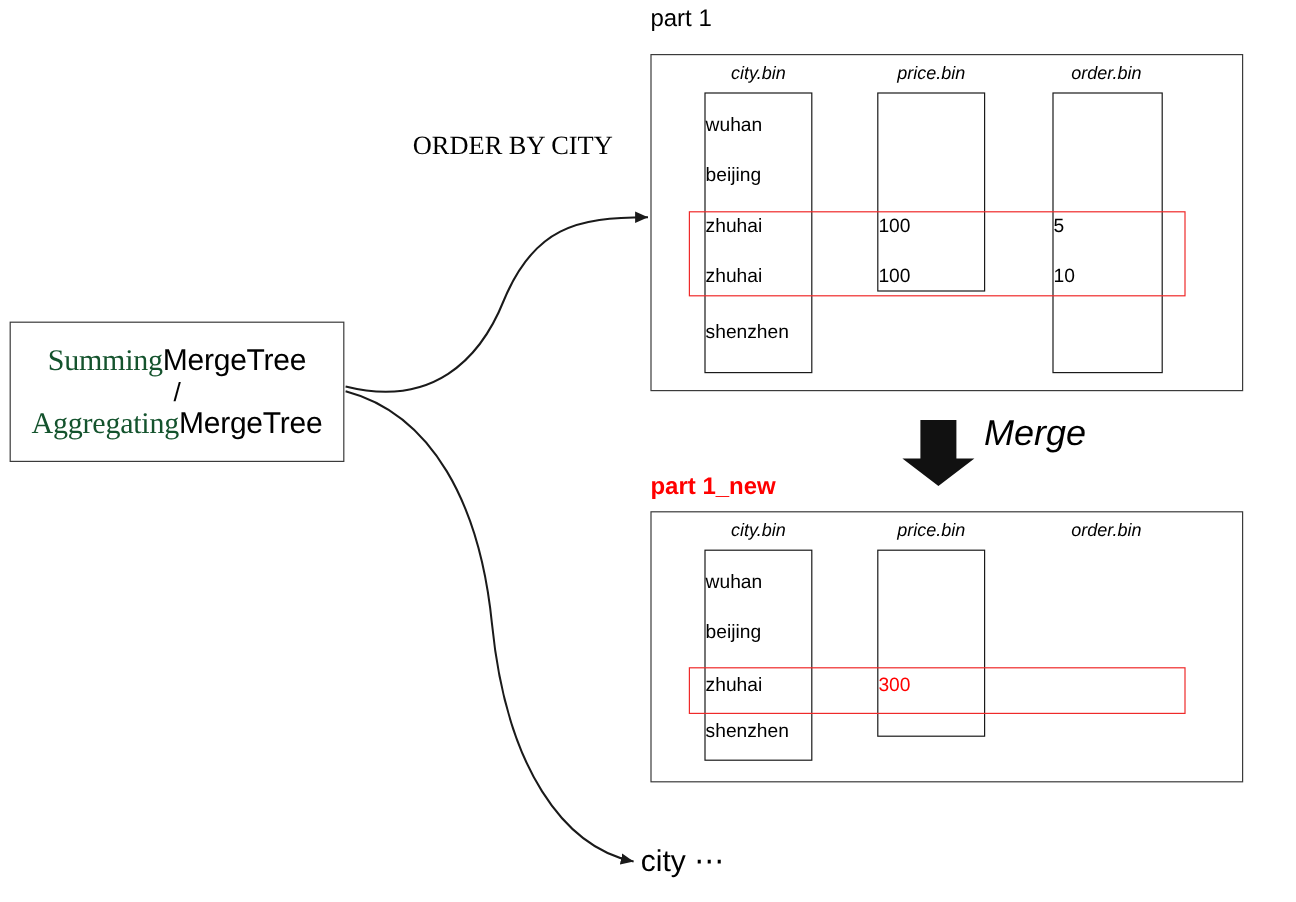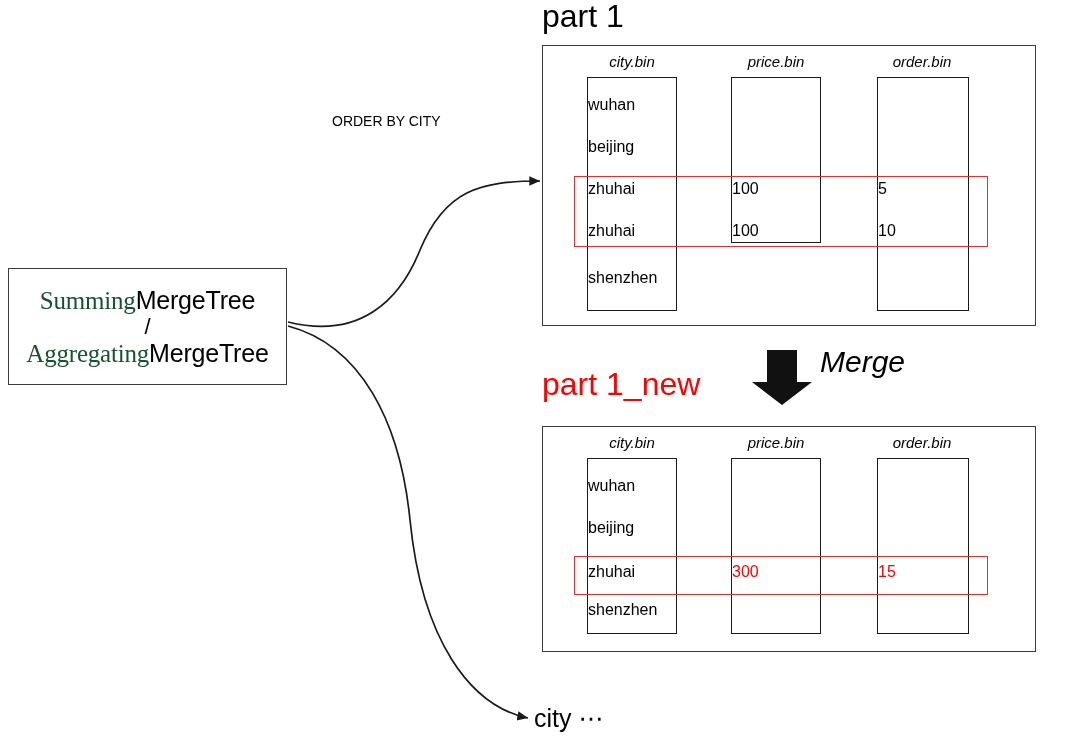--- a/index.html
+++ b/index.html
@@ -42,33 +42,34 @@
   }
   .source-line.slash {
     font-size: 22px;
     line-height: 22px;
   }
   .kw-red { color: #14532d; font-family: Liberation Serif, serif; }
 
   
   .part-label {
     position: absolute;
-    font-size: 32px;
+    font-size: 20px;
     line-height: 28px;
     white-space: nowrap;
   }
   .part-label.red { color: #ff0000; }
 
   .order-by-label {
     position: absolute;
-    left: 332px;
+    left: 344px;
     top: 108px;
-    font-size: 14px;
+    font-size: 22px;
     line-height: 26px;
     white-space: nowrap;
+    font-family: Liberation Serif, serif;
   }
 
   .merge-label {
     position: absolute;
     left: 820px;
     top: 348px;
     font-size: 30px;
     line-height: 28px;
     white-space: nowrap;
     font-style: italic;
@@ -198,45 +199,39 @@
       <div class="cell" style="top:17px;"></div>
       <div class="cell" style="top:59px;"></div>
       <div class="cell" style="top:101px;">5</div>
       <div class="cell" style="top:143px;">10</div>
       <div class="cell" style="top:190px;"></div>
     </div>
 
     <div class="hl-rect" style="left:31px; top:130px; width:414px; height:71px;"></div>
   </div>
 
-  <div class="part-label red" style="left:542px; top:370px;">part 1_new</div>
+  <div class="part-label red" style="left:542px; top:392px;font-weight:bold;">part 1_new</div>
 
   <div class="part-box" style="left:542px; top:426px; width:494px; height:226px;">
 
     <div class="col-head" style="left:44px; top:7px; width:90px;">city.bin</div>
     <div class="col-head" style="left:188px; top:7px; width:90px;">price.bin</div>
     <div class="col-head" style="left:333px; top:7px; width:92px;">order.bin</div>
 
     <div class="col-box" style="left:44px; top:31px; width:90px; height:176px;">
       <div class="cell" style="top:17px;">wuhan</div>
       <div class="cell" style="top:59px;">beijing</div>
       <div class="cell" style="top:103px;">zhuhai</div>
       <div class="cell" style="top:141px;">shenzhen</div>
     </div>
 
-    <div class="col-box" style="left:188px; top:31px; width:90px; height:176px;">
+    <div class="col-box" style="left:188px; top:31px; width:90px; height:156px;">
       <div class="cell" style="top:17px;"></div>
       <div class="cell" style="top:59px;"></div>
       <div class="cell red" style="top:103px;">300</div>
       <div class="cell" style="top:141px;"></div>
     </div>
 
-    <div class="col-box" style="left:334px; top:31px; width:92px; height:176px;">
-      <div class="cell" style="top:17px;"></div>
-      <div class="cell" style="top:59px;"></div>
-      <div class="cell red" style="top:103px;">15</div>
-      <div class="cell" style="top:141px;"></div>
-    </div>
 
     <div class="hl-rect" style="left:31px; top:129px; width:414px; height:39px;"></div>
   </div>
 
 </div>
 
 </body></html>

